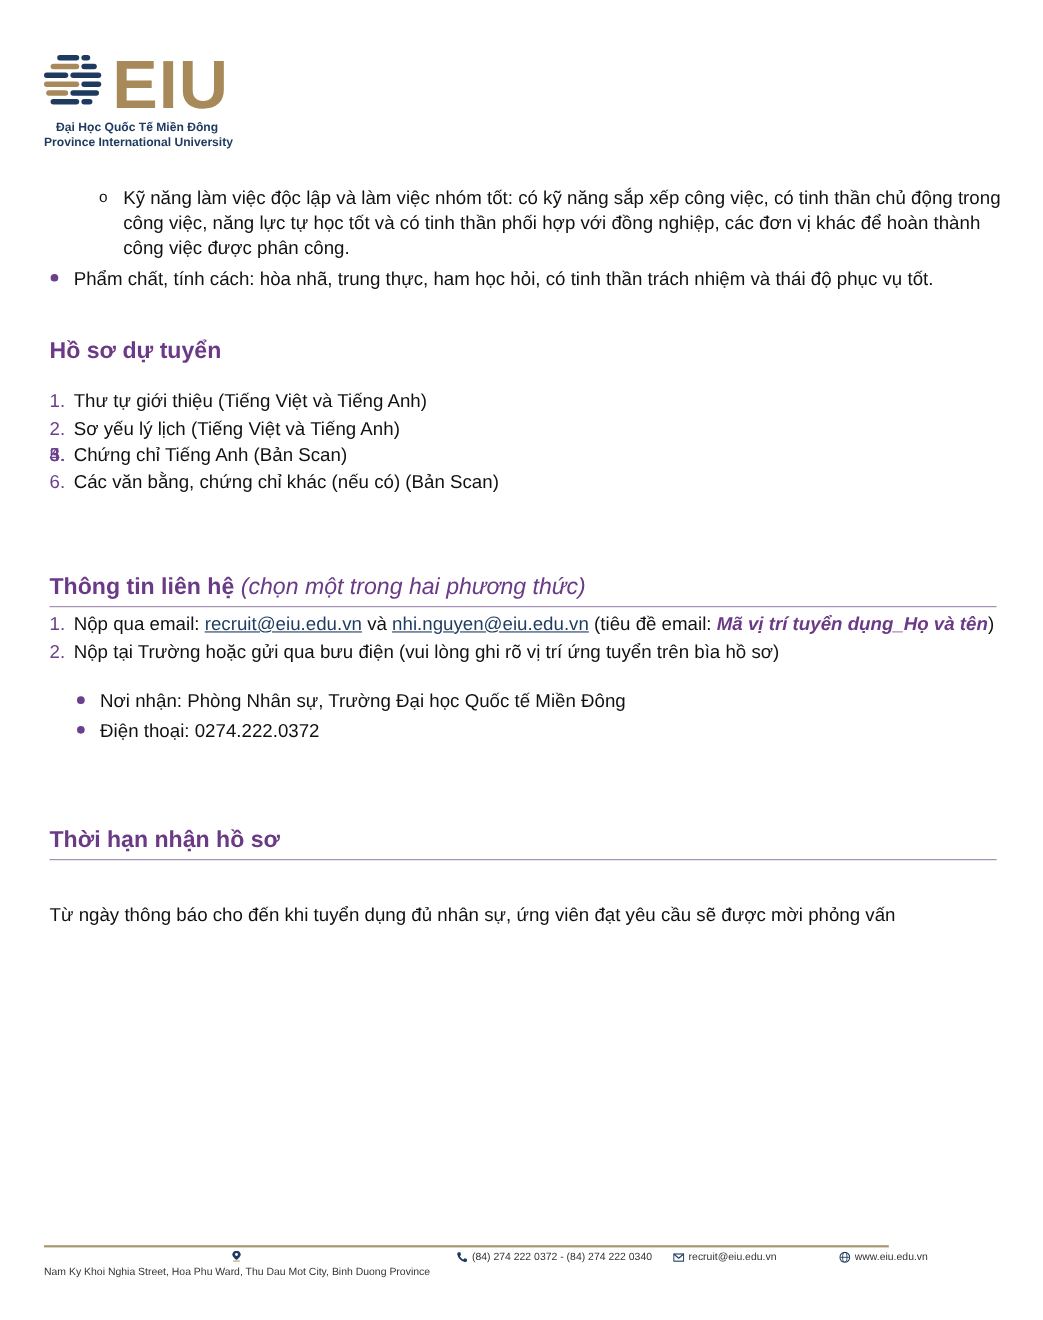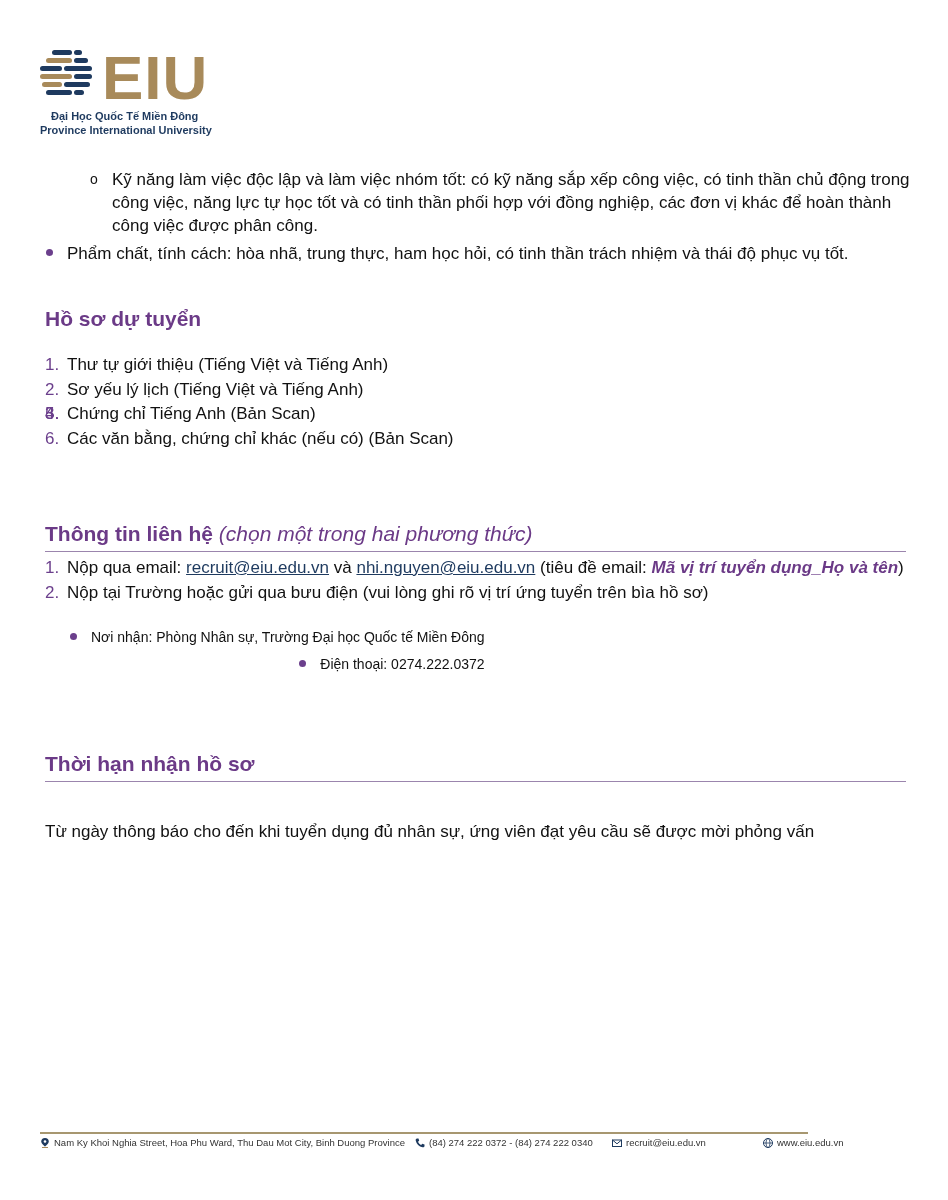--- a/index.html
+++ b/index.html
@@ -26,21 +26,21 @@
 
     .ol { position: absolute; left: 45px; margin: 0; padding: 0; list-style: none; }
     .ol li { font-size: 17px; line-height: 24.5px; position: relative; padding-left: 22px; }
     .ol li .num { position: absolute; left: 0; top: 0; color: #6b3f8c; }
 
     .contact li { line-height: 20px; margin-bottom: 5px; }
     a.link { color: #1e3a5f; text-decoration: underline; }
     .bold-purple { color: #6b3a87; font-weight: bold; font-style: italic; }
 
     .sub-bullets { position: absolute; left: 68px; margin: 0; padding: 0; list-style: none; }
-    .sub-bullets li { font-size: 14px; line-height: 27px; text-align: right; }
+    .sub-bullets li { font-size: 17px; line-height: 27px; }
     .sub-bullets .dot { margin-right: 14px; }
 
     .footer-rule { position: absolute; left: 40px; top: 1132px; width: 768px; height: 2px; background: #a79770; }
     .footer { position: absolute; top: 1137px; left: 40px; width: 780px; font-size: 9.5px; color: #333; white-space: nowrap; }
     .footer span.item { position: absolute; top: 0; display: inline-flex; align-items: center; gap: 4px; }
     .ficon { display: inline-block; width: 10px; height: 10px; }
   </style>
 </head>
 <body>
 
@@ -103,21 +103,21 @@
   <li><span class="dot"></span><span>Nơi nhận: Phòng Nhân sự, Trường Đại học Quốc tế Miền Đông</span></li>
   <li><span class="dot"></span><span>Điện thoại: 0274.222.0372</span></li>
 </ul>
 
 <div class="heading" style="top:752px;">Thời hạn nhận hồ sơ</div>
 <div class="rule" style="top:781px;"></div>
 <div class="text" style="left:45px; top:820px; width:870px;">Từ ngày thông báo cho đến khi tuyển dụng đủ nhân sự, ứng viên đạt yêu cầu sẽ được mời phỏng vấn</div>
 
 <div class="footer-rule"></div>
 <div class="footer">
-  <span class="item" style="left:0;">
+  <span class="item" style="left:0;flex-direction:column;">
     <svg class="ficon" viewBox="0 0 10 10">
         <path d="M5 0 C2.5 0 1.2 1.8 1.2 3.5 C1.2 5.8 5 8.5 5 8.5 C5 8.5 8.8 5.8 8.8 3.5 C8.8 1.8 7.5 0 5 0Z" fill="#1e3a5f"></path>
         <circle cx="5" cy="3.5" r="1.3" fill="#fff"></circle>
         <rect x="2" y="9" width="6" height="1" fill="#a88a5a"></rect>
       </svg>
     <span>Nam Ky Khoi Nghia Street, Hoa Phu Ward, Thu Dau Mot City, Binh Duong Province</span>
   </span>
   <span class="item" style="left:375px;">
     <svg class="ficon" viewBox="0 0 10 10">
         <path d="M2 0.5 L3.5 0.5 L4.2 2.8 L3 3.8 C3.6 5.2 4.8 6.4 6.2 7 L7.2 5.8 L9.5 6.5 L9.5 8 C9.5 9 8.5 9.5 7.5 9.3 C4 8.5 1.5 6 0.7 2.5 C0.5 1.5 1 0.5 2 0.5Z" fill="#1e3a5f"></path>

